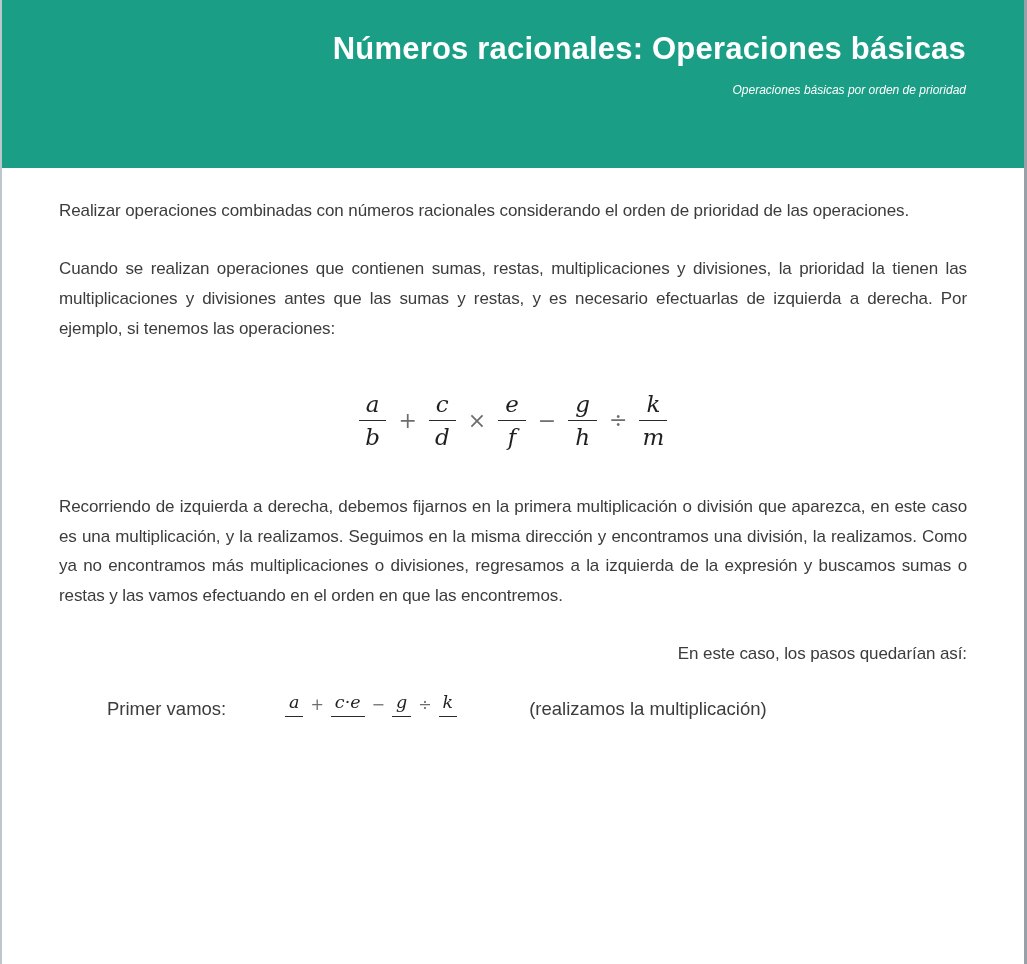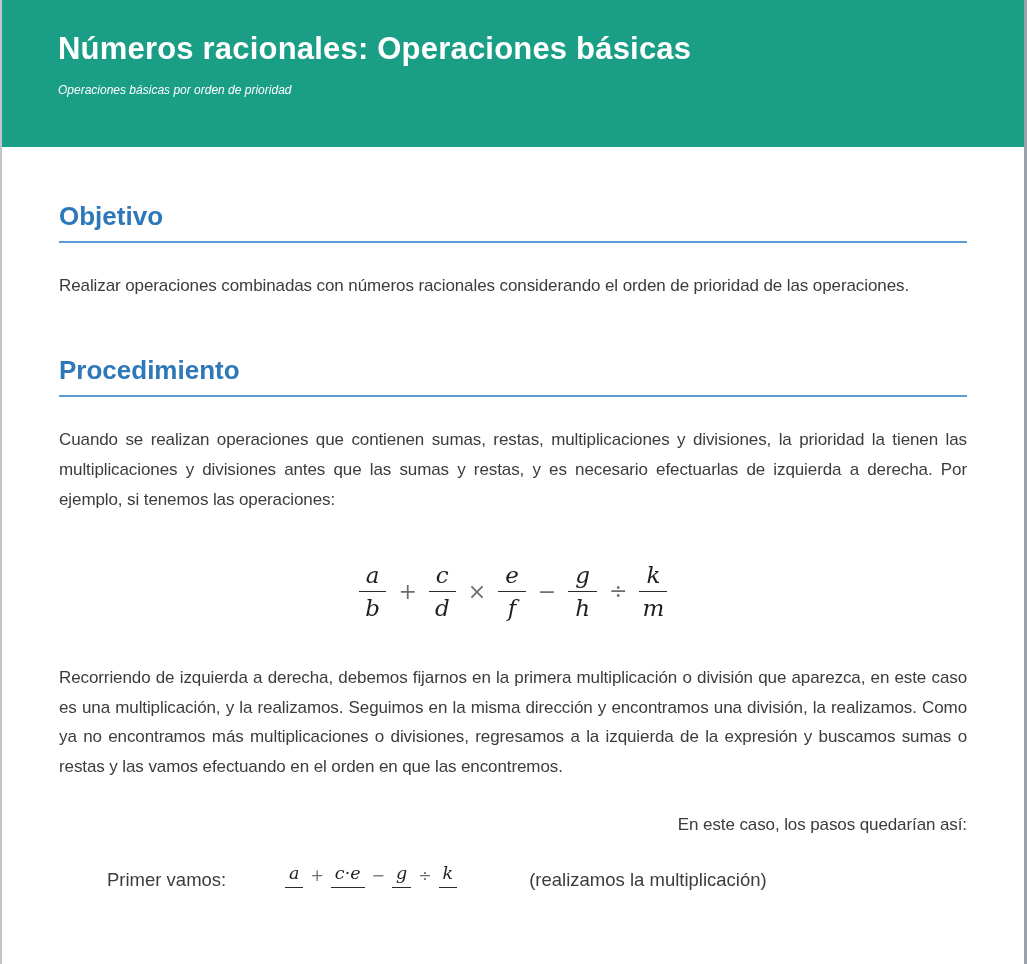--- a/index.html
+++ b/index.html
@@ -12,23 +12,24 @@
     height: 964px;
     background: #ffffff;
     overflow: hidden;
     border-left: 2px solid #bdc6cd;
     border-right: 3px solid #9aa0a8;
   }
 
   
   .banner {
     background: #1A9E86;
-    height: 147px;
+    height: 168px;
     padding: 30px 58px 0 56px;
     color: #ffffff;
+    text-align: right;
   }
   .banner-title {
     font-size: 31px;
     font-weight: bold;
     letter-spacing: 0.2px;
     line-height: 1.2;
   }
   .banner-subtitle {
     margin-top: 16px;
     font-size: 12px;
@@ -133,24 +134,22 @@
 
 <div class="page">
 
   <header class="banner">
     <div class="banner-title">Números racionales: Operaciones básicas</div>
     <div class="banner-subtitle">Operaciones básicas por orden de prioridad</div>
   </header>
 
   <main class="content">
 
-    <h2 class="section-heading">Objetivo</h2>
     <p class="body-text">Realizar operaciones combinadas con números racionales considerando el orden de prioridad de las operaciones.</p>
 
-    <h2 class="section-heading">Procedimiento</h2>
     <p class="body-text">Cuando se realizan operaciones que contienen sumas, restas, multiplicaciones y divisiones, la prioridad la tienen las multiplicaciones y divisiones antes que las sumas y restas, y es necesario efectuarlas de izquierda a derecha. Por ejemplo, si tenemos las operaciones:</p>
 
     <div class="formula-display">
       <span class="frac">
           <span class="num">a</span>
           <span class="den">b</span>
         </span>
       <span class="op">+</span>
       <span class="frac">
           <span class="num">c</span>

